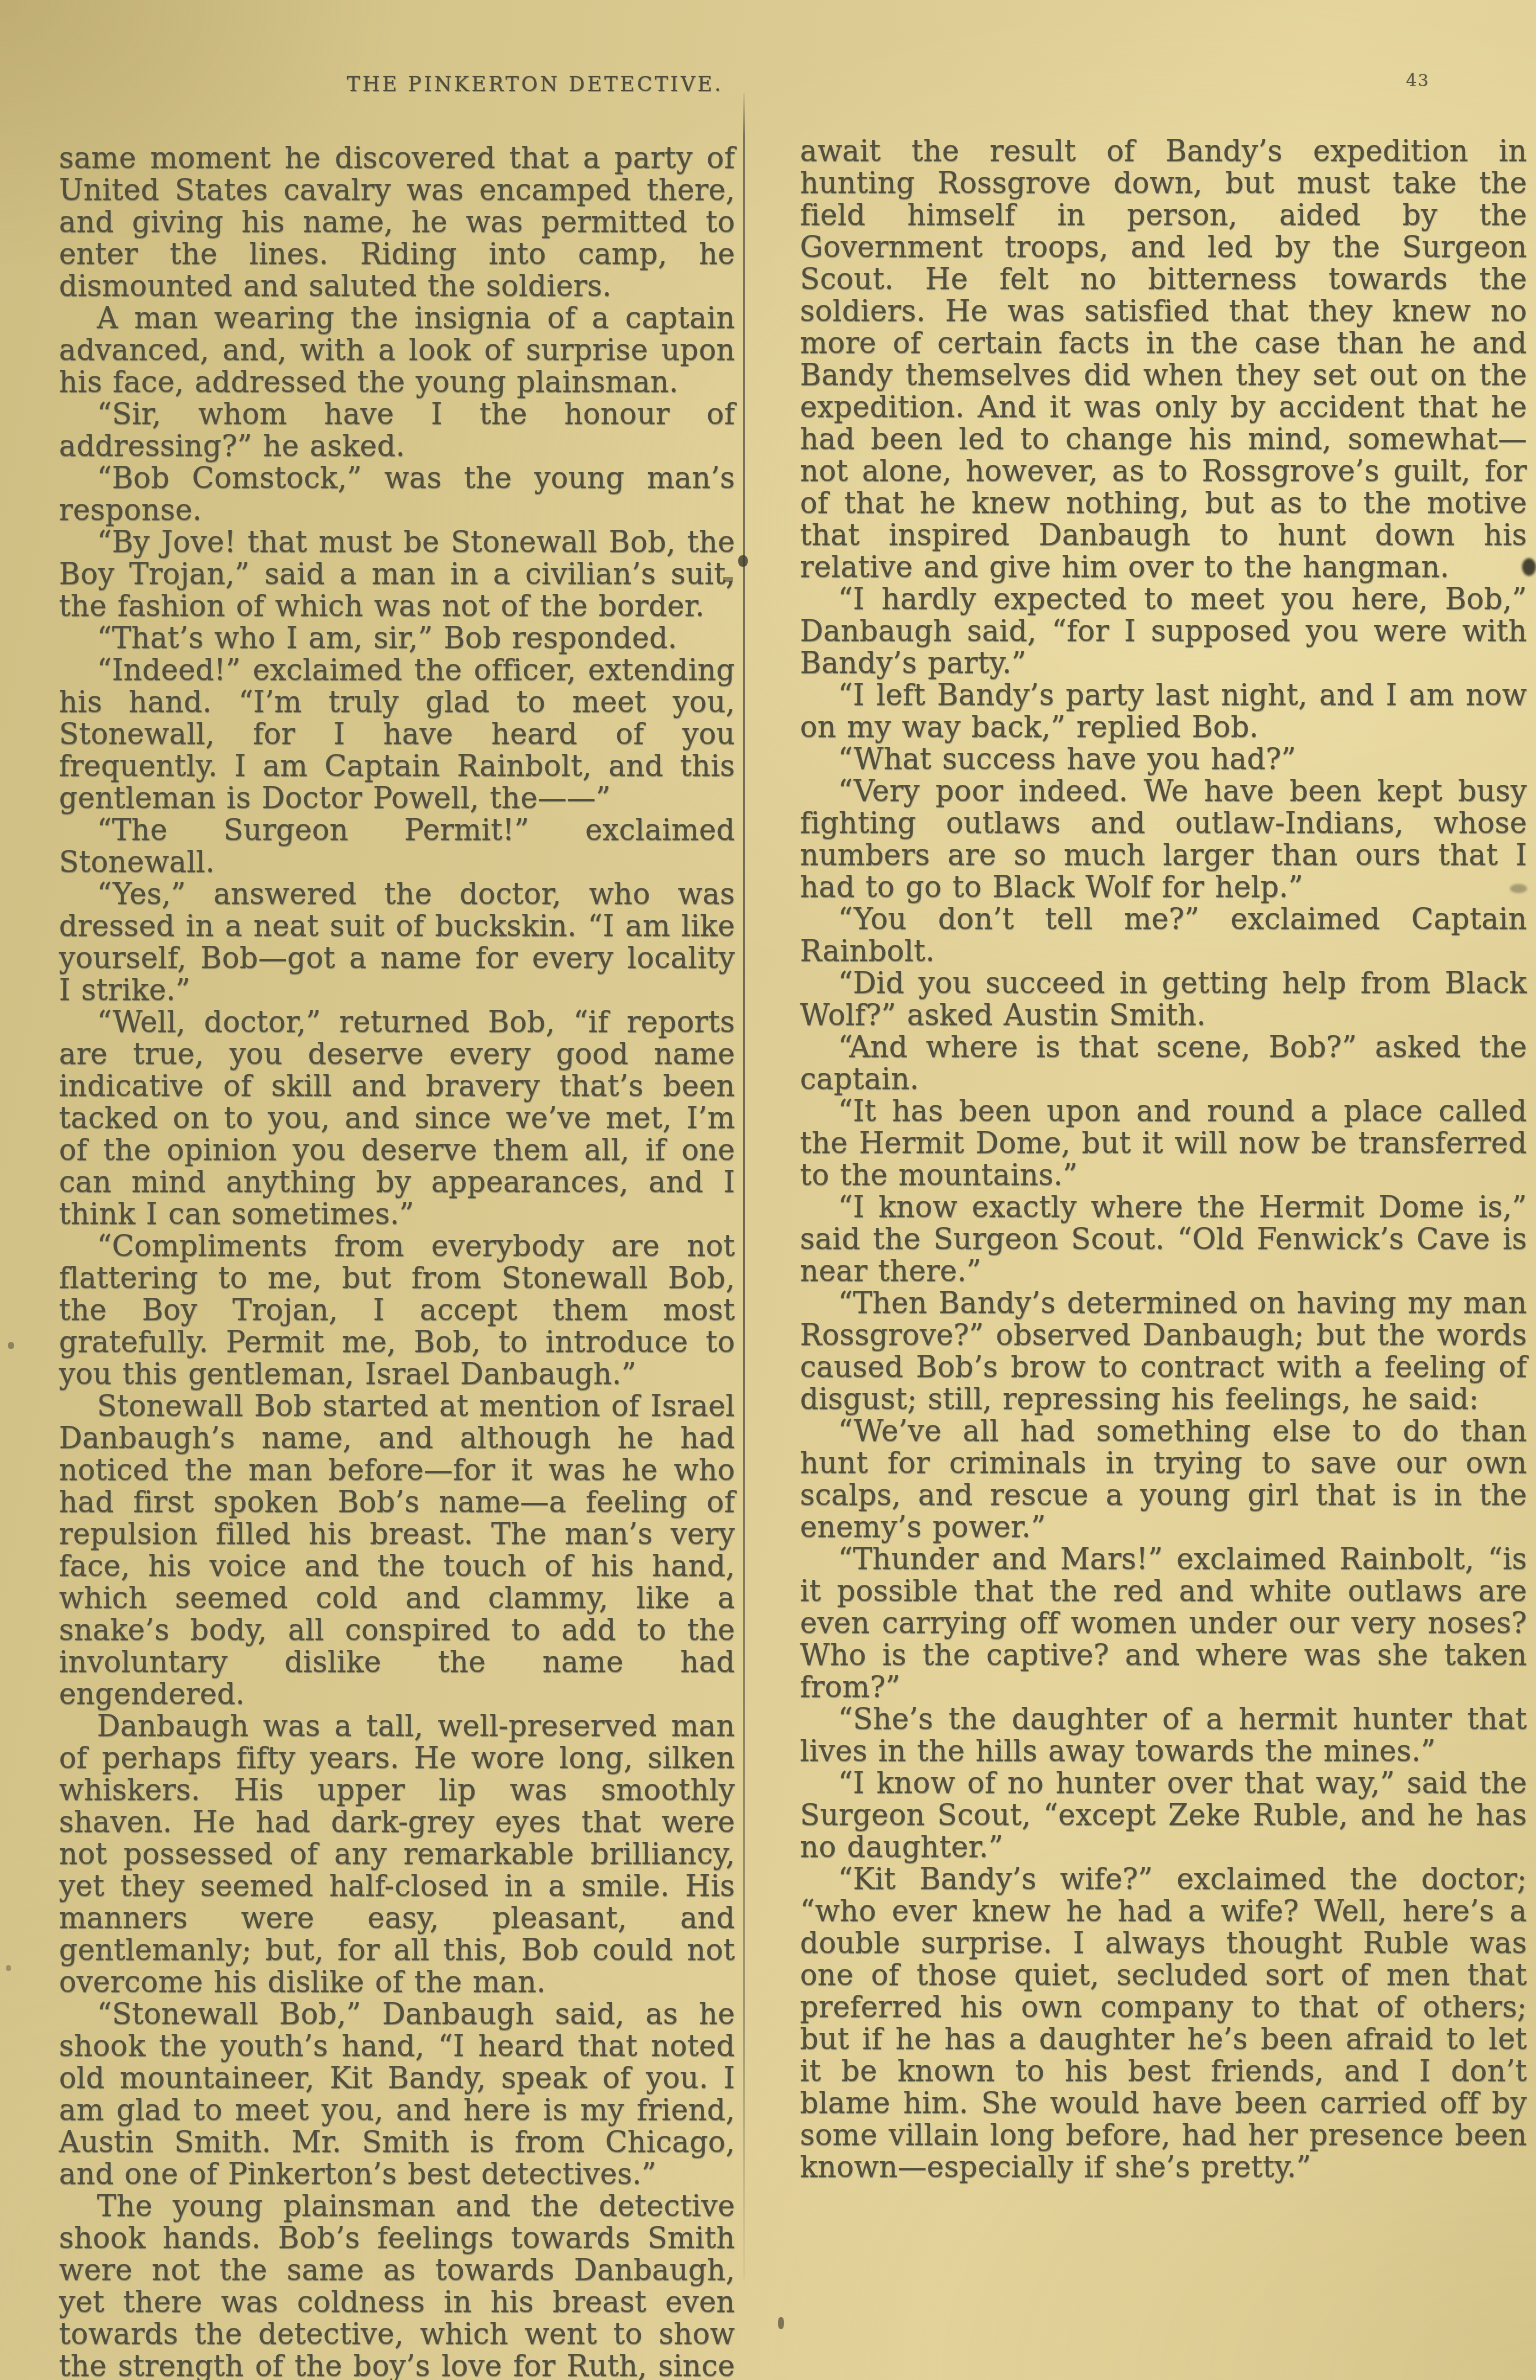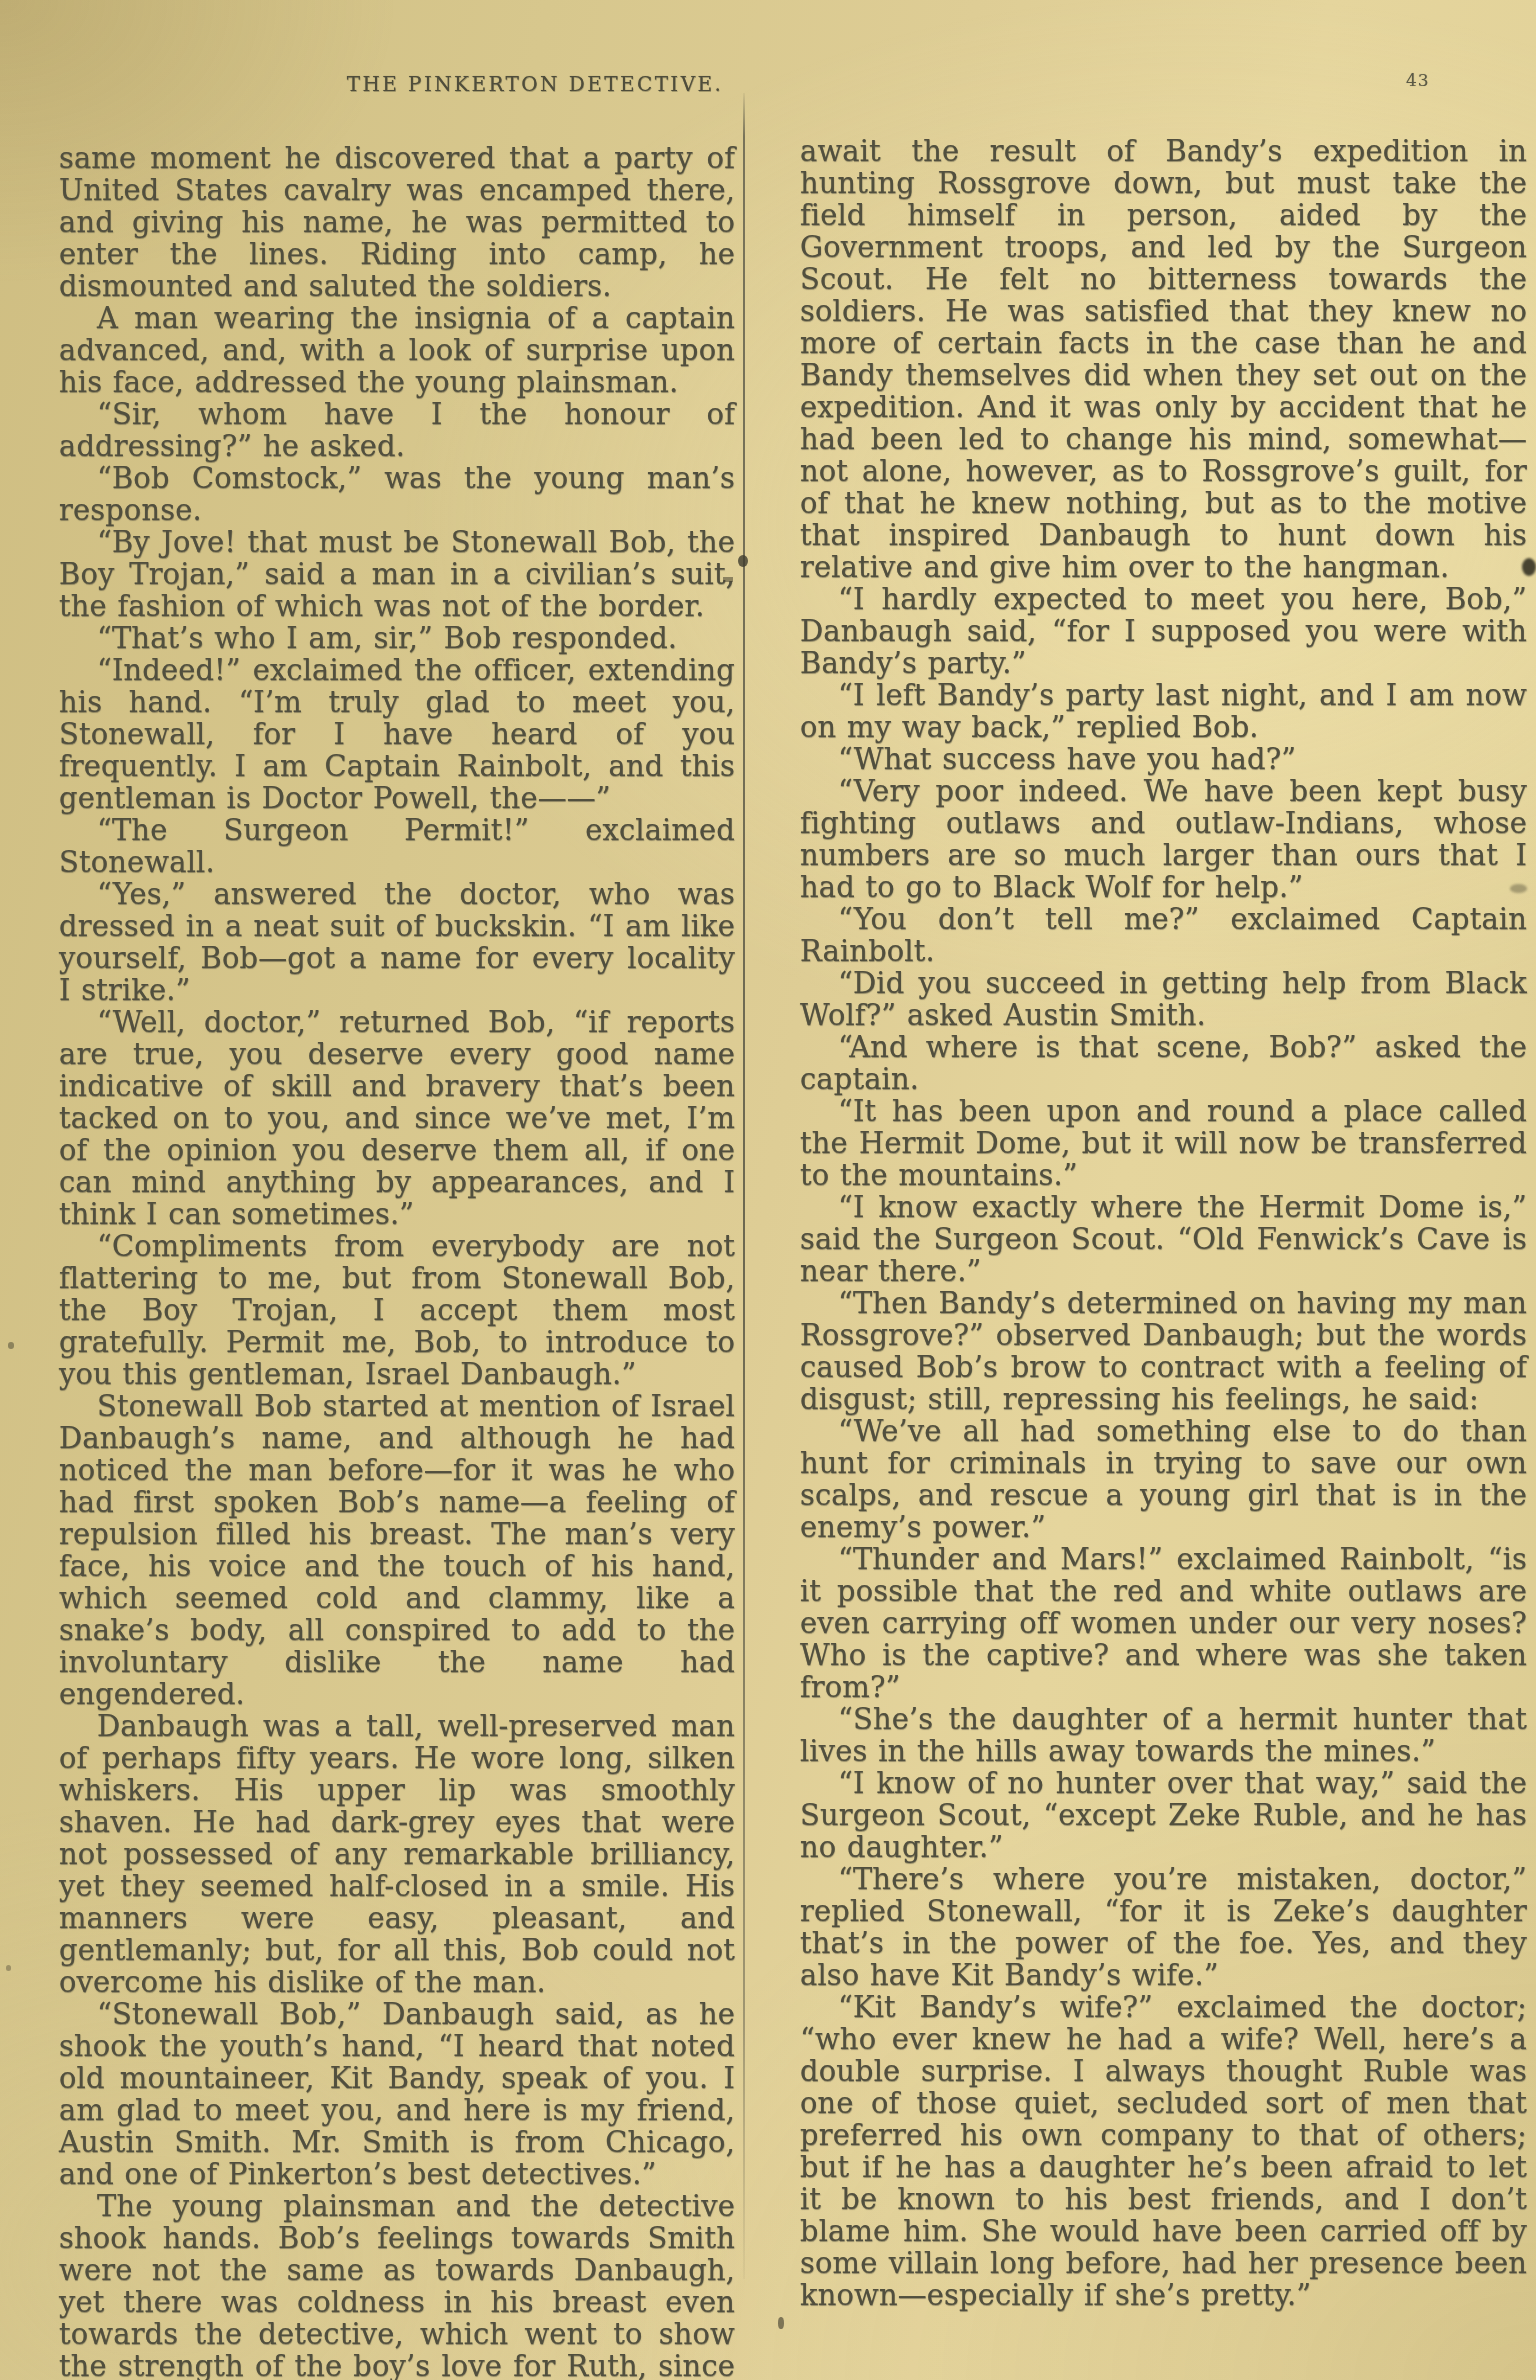--- a/index.html
+++ b/index.html
@@ -108,21 +108,20 @@
       <p class="para">“You don’t tell me?” exclaimed Captain Rainbolt.</p>
       <p class="para">“Did you succeed in getting help from Black Wolf?” asked Austin Smith.</p>
       <p class="para">“And where is that scene, Bob?” asked the captain.</p>
       <p class="para">“It has been upon and round a place called the Hermit Dome, but it will now be transferred to the mountains.”</p>
       <p class="para">“I know exactly where the Hermit Dome is,” said the Surgeon Scout. “Old Fenwick’s Cave is near there.”</p>
       <p class="para">“Then Bandy’s determined on having my man Rossgrove?” observed Danbaugh; but the words caused Bob’s brow to contract with a feeling of disgust; still, repressing his feelings, he said:</p>
       <p class="para">“We’ve all had something else to do than hunt for criminals in trying to save our own scalps, and rescue a young girl that is in the enemy’s power.”</p>
       <p class="para">“Thunder and Mars!” exclaimed Rainbolt, “is it possible that the red and white outlaws are even carrying off women under our very noses? Who is the captive? and where was she taken from?”</p>
       <p class="para">“She’s the daughter of a hermit hunter that lives in the hills away towards the mines.”</p>
       <p class="para">“I know of no hunter over that way,” said the Surgeon Scout, “except Zeke Ruble, and he has no daughter.”</p>
-      <p class="para">“There’s where you’re mistaken, doctor,” replied Stonewall, “for it is Zeke’s daughter that’s in the power of the foe. Yes, and they also have Kit Bandy’s wife.”</p>
       <p class="para">“Kit Bandy’s wife?” exclaimed the doctor; “who ever knew he had a wife? Well, here’s a double surprise. I always thought Ruble was one of those quiet, secluded sort of men that preferred his own company to that of others; but if he has a daughter he’s been afraid to let it be known to his best friends, and I don’t blame him. She would have been carried off by some villain long before, had her presence been known—especially if she’s pretty.”</p>
     </div>
 
   <div class="speck speck-a"></div>
   <div class="speck speck-b"></div>
   <div class="speck speck-c"></div>
   <div class="speck speck-d"></div>
   <div class="speck speck-e"></div>
   <div class="speck speck-f"></div>
   <div class="speck speck-g"></div>

